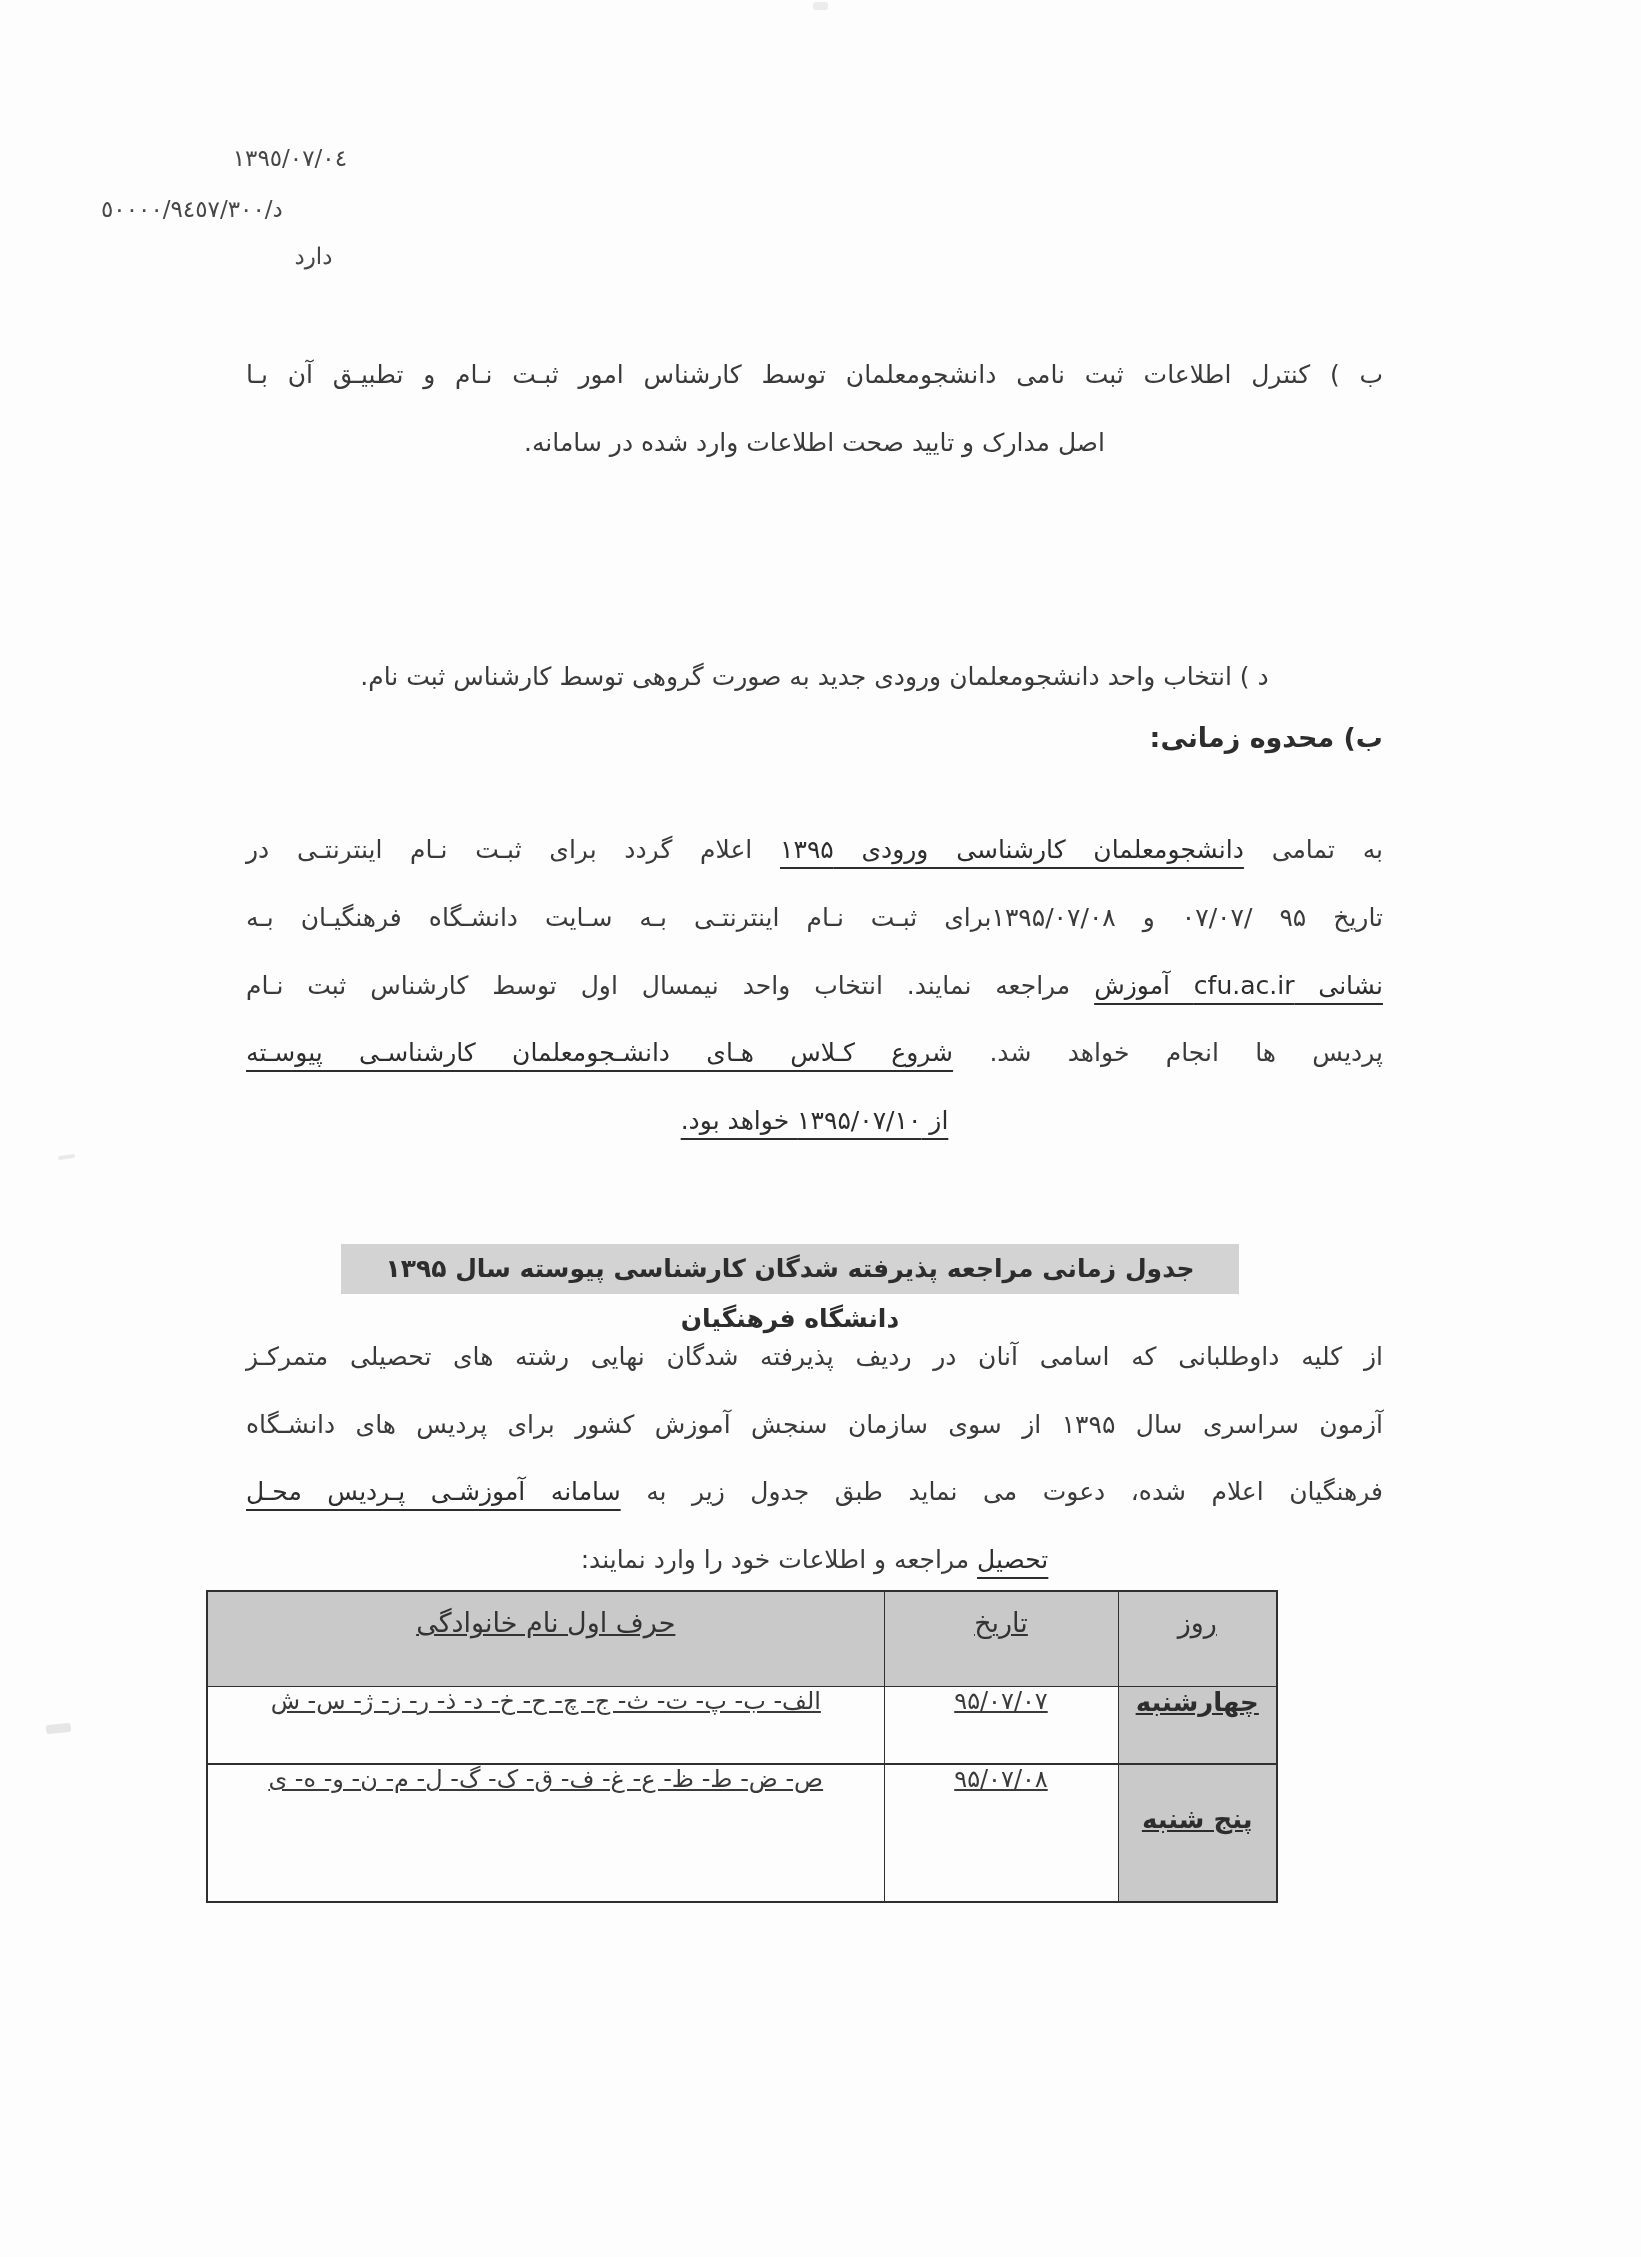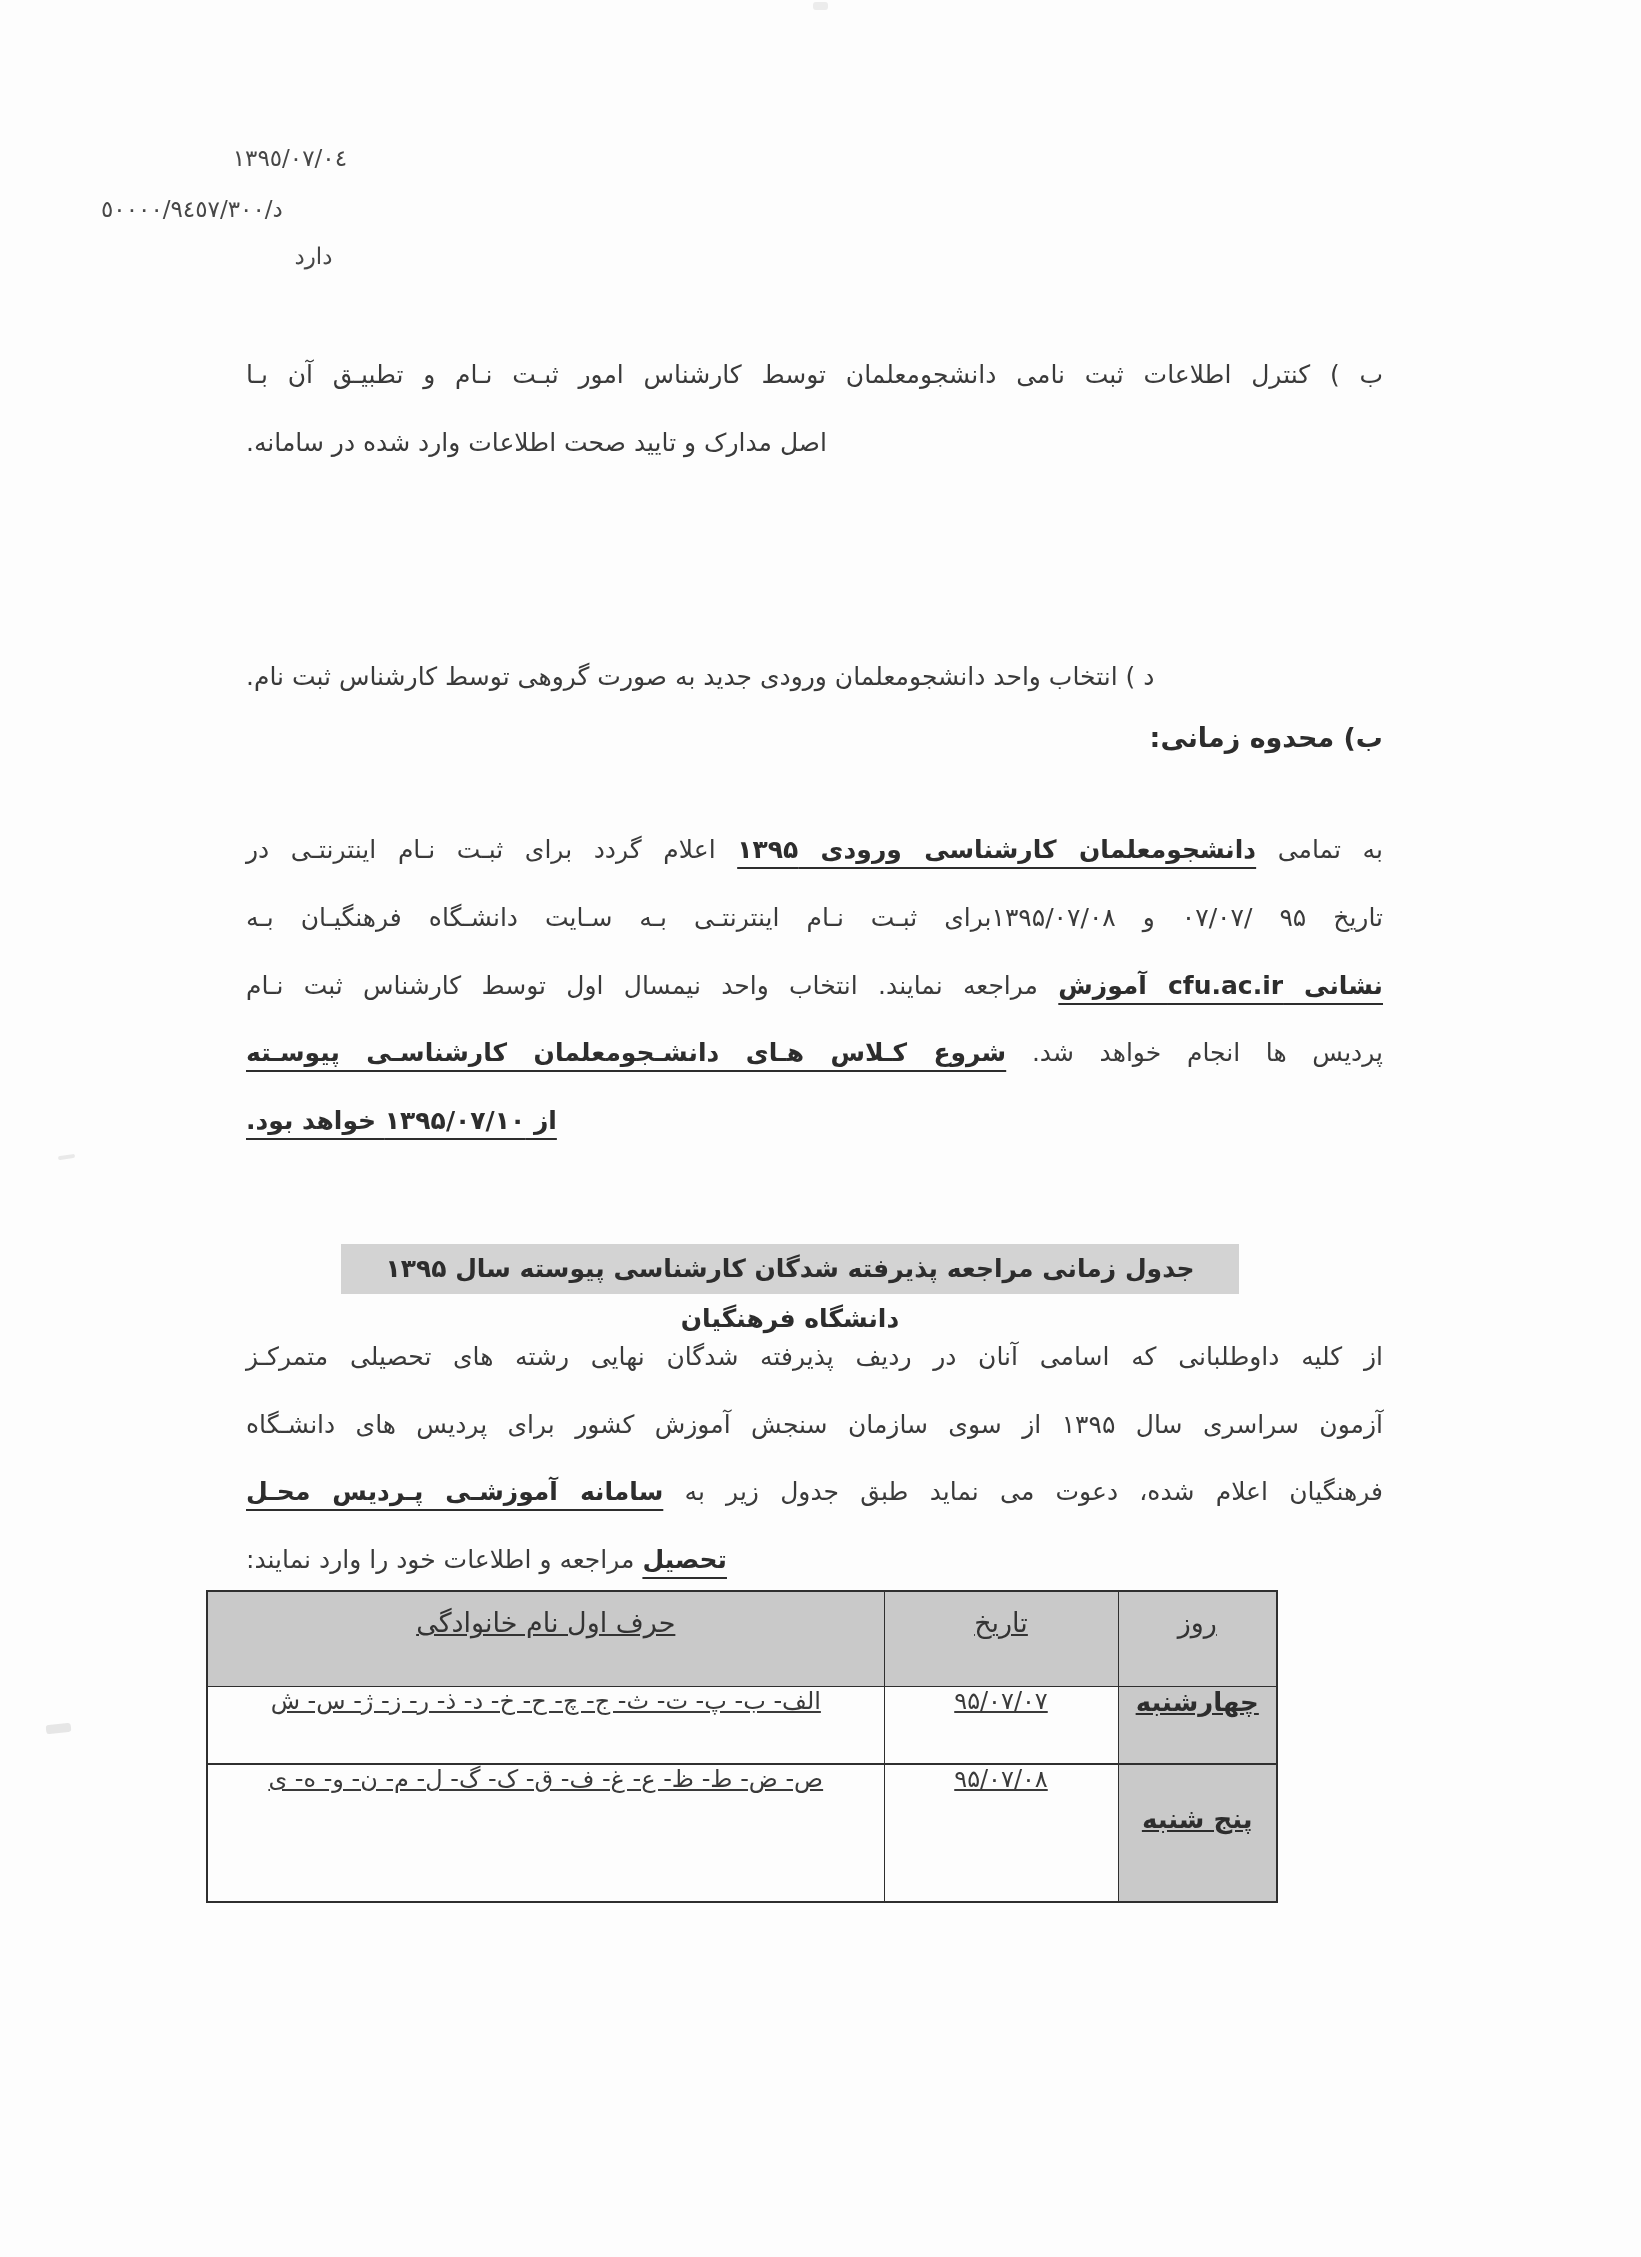--- a/index.html
+++ b/index.html
@@ -15,22 +15,22 @@
   
   .hdr { position:absolute; font-size:23px; color:#474747; direction:rtl; }
   .hdr.ltr { direction:ltr; }
 
   
   .line {
     position:absolute; left:246px; width:1137px; height:41px;
     direction:rtl; font-size:25px; line-height:39px; color:#3a3a3a;
   }
   .j { text-align:justify; text-align-last:justify; }
-  .r { text-align:left; }
-  .bold { font-weight:bold; color:#2d2d2d; }
+  .r { text-align:center; }
+  .bold { font-weight:normal; color:#2d2d2d; }
   .ul {
     text-decoration:underline;
     text-decoration-thickness:2.4px;
     text-underline-offset:8.7px;
     text-decoration-skip-ink:none;
   }
   .sec-heading {
     position:absolute; right:258px; direction:rtl;
     font-size:27px; font-weight:bold; color:#2d2d2d;
   }

